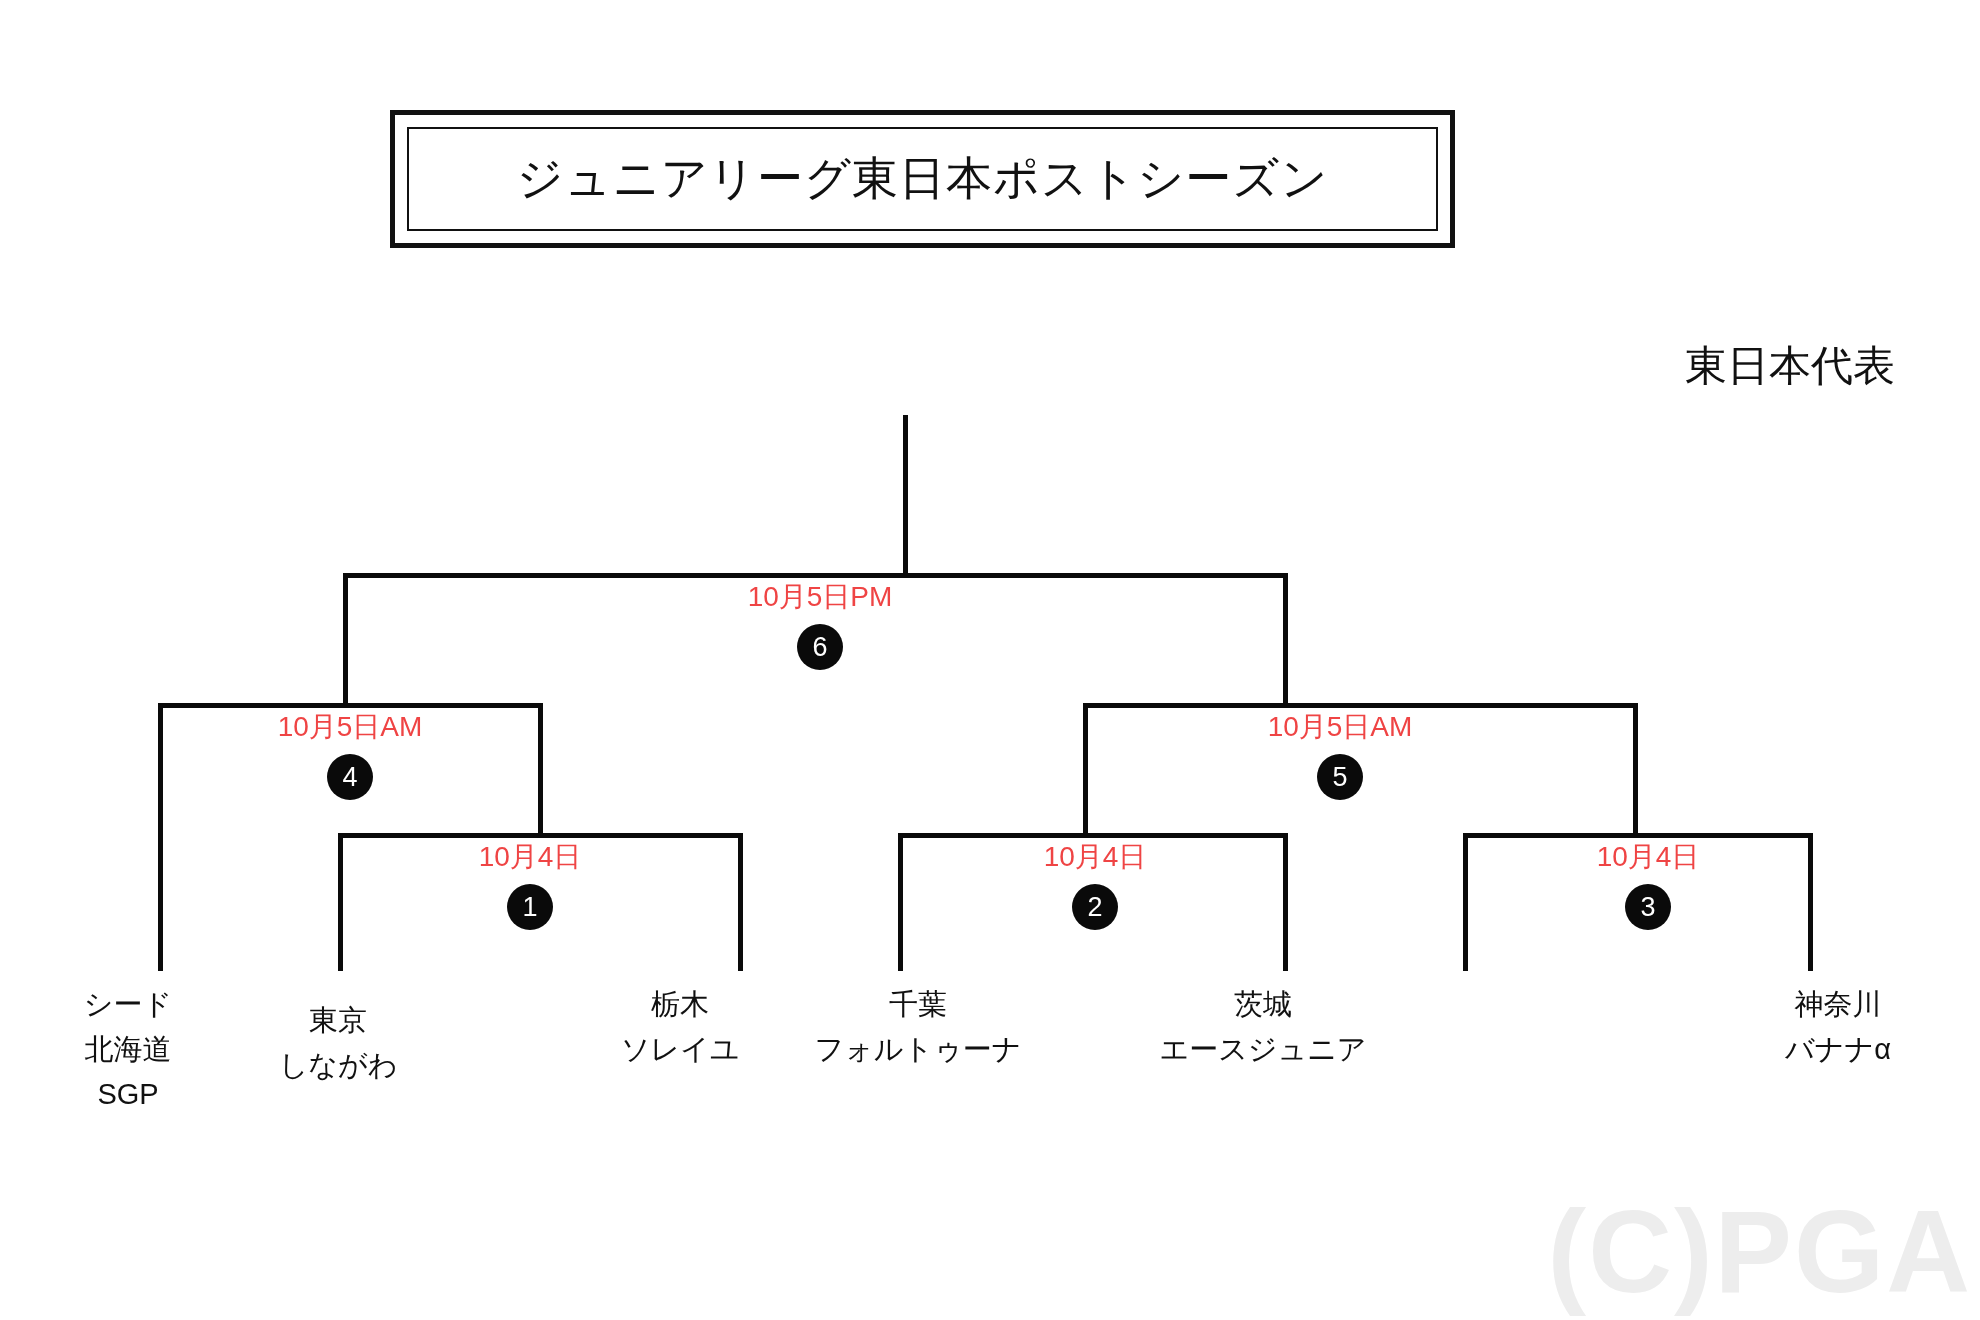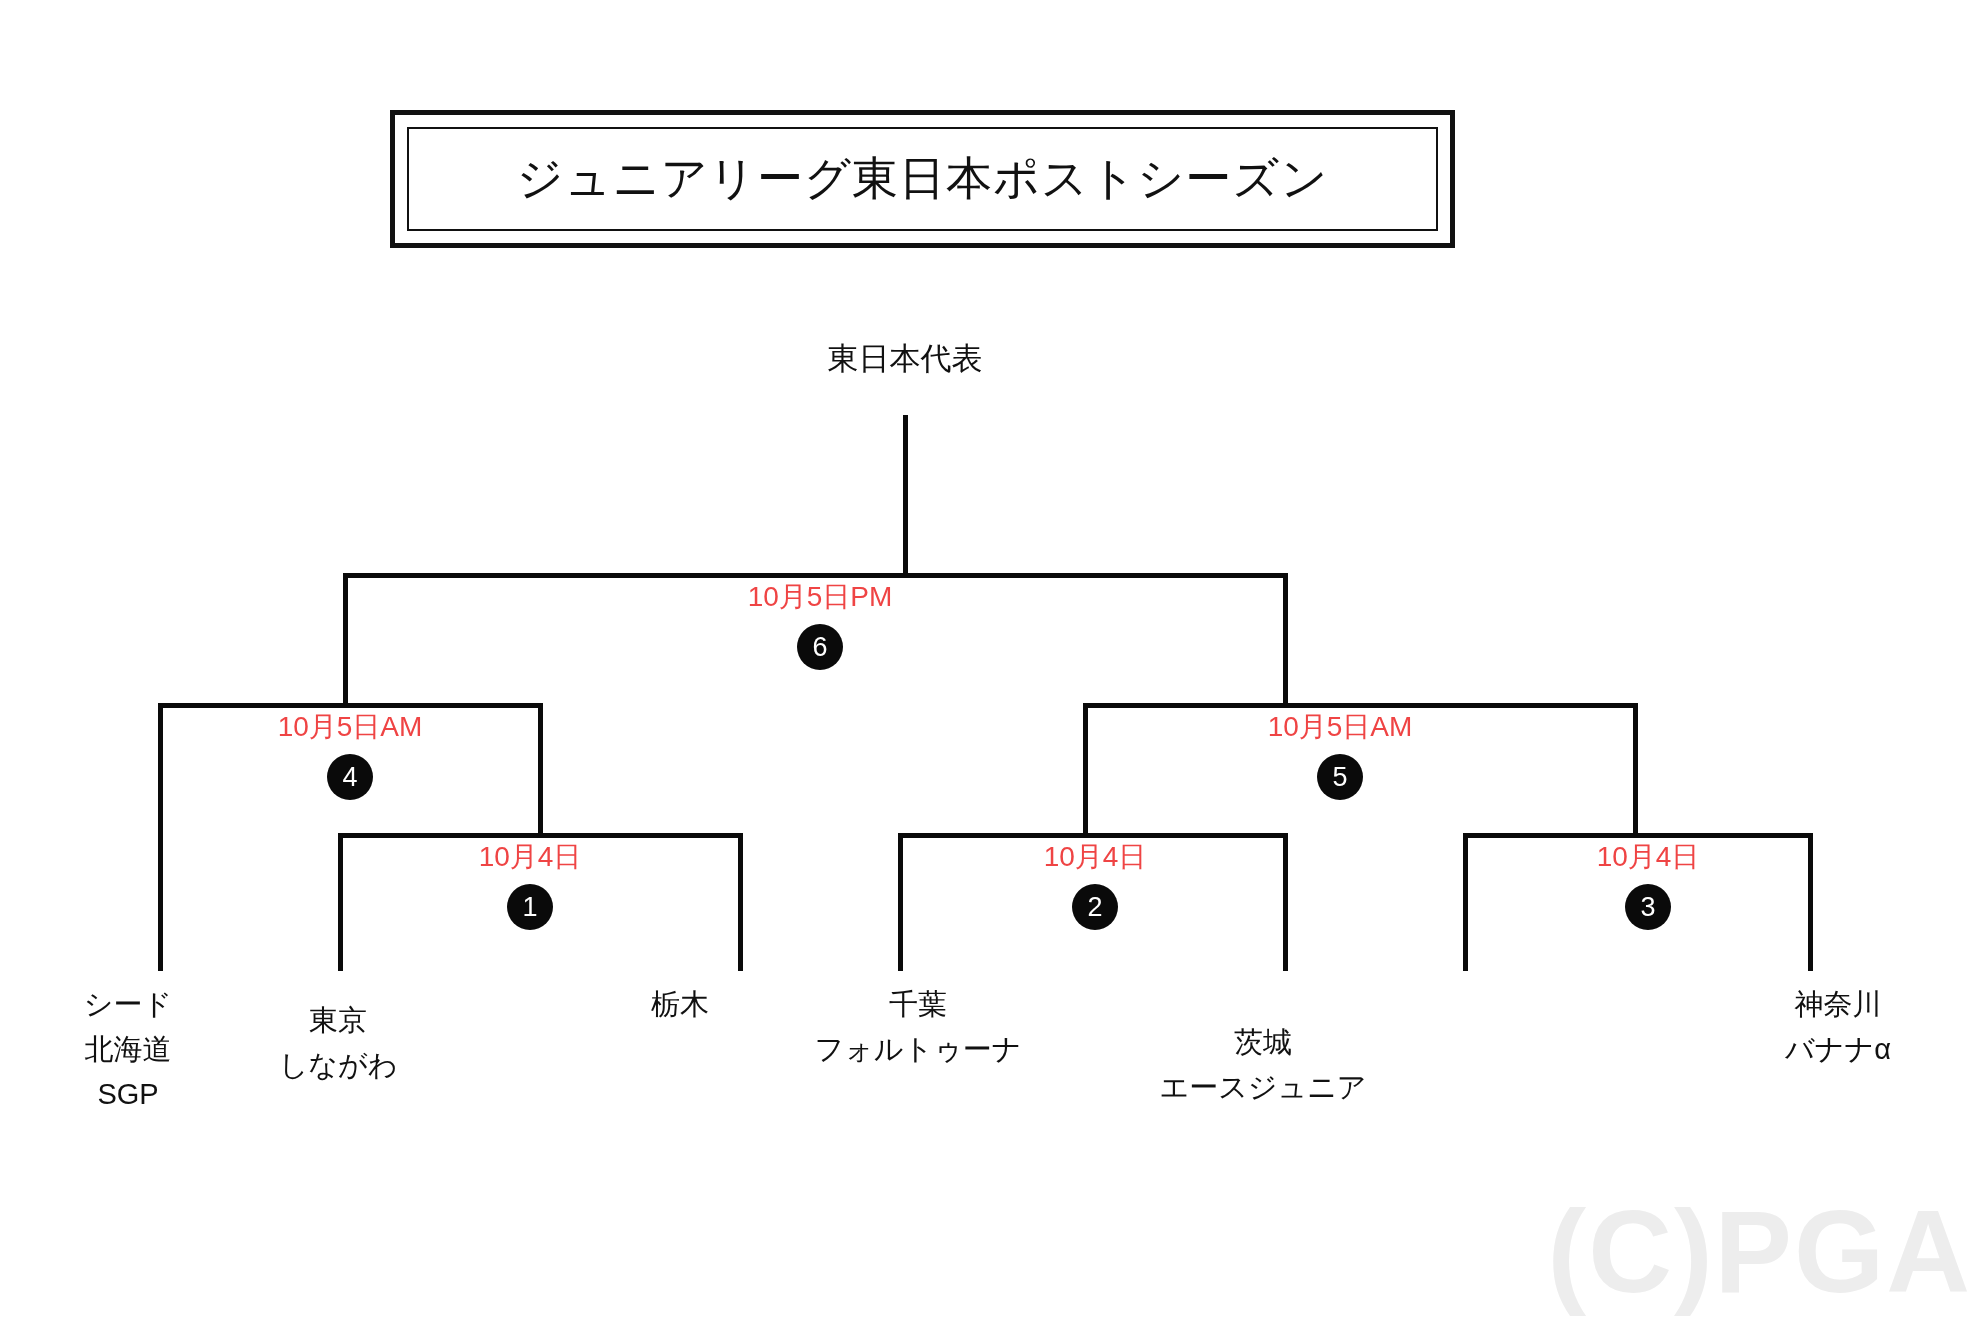--- a/index.html
+++ b/index.html
@@ -34,22 +34,22 @@
     letter-spacing:1px;
     color:#111111;
     white-space:nowrap;
     font-weight:400;
   }
 
   
   .champ-label{
     position:absolute;
     left:0;top:338px;width:1980px;
-    text-align:center;
-    font-size:31px;
+    text-align:right;
+    font-size:42px;
     color:#111111;
     pointer-events:none;
   }
   .champ-label span{position:relative;left:-85px;}
 
   
   .ln{position:absolute;background:#0a0a0a;}
   .h{height:5px;}
   .v{width:5px;}
 
@@ -186,28 +186,29 @@
     <span class="l">SGP</span>
   </div>
 
   <div class="team" style="left:338px;top:1000px;font-family:Liberation Mono, monospace;">
     <span class="l">東京</span>
     <span class="l">しながわ</span>
   </div>
 
   <div class="team" style="left:680px;top:982px;">
     <span class="l">栃木</span>
+    <span class="l">ソレイユ</span>
   </div>
 
   <div class="team" style="left:918px;top:982px;">
     <span class="l">千葉</span>
     <span class="l">フォルトゥーナ</span>
   </div>
 
-  <div class="team" style="left:1263px;top:1020px;">
+  <div class="team" style="left:1263px;top:982px;">
     <span class="l">茨城</span>
     <span class="l">エースジュニア</span>
   </div>
 
 
   <div class="team" style="left:1838px;top:982px;">
     <span class="l">神奈川</span>
     <span class="l">バナナα</span>
   </div>
 

